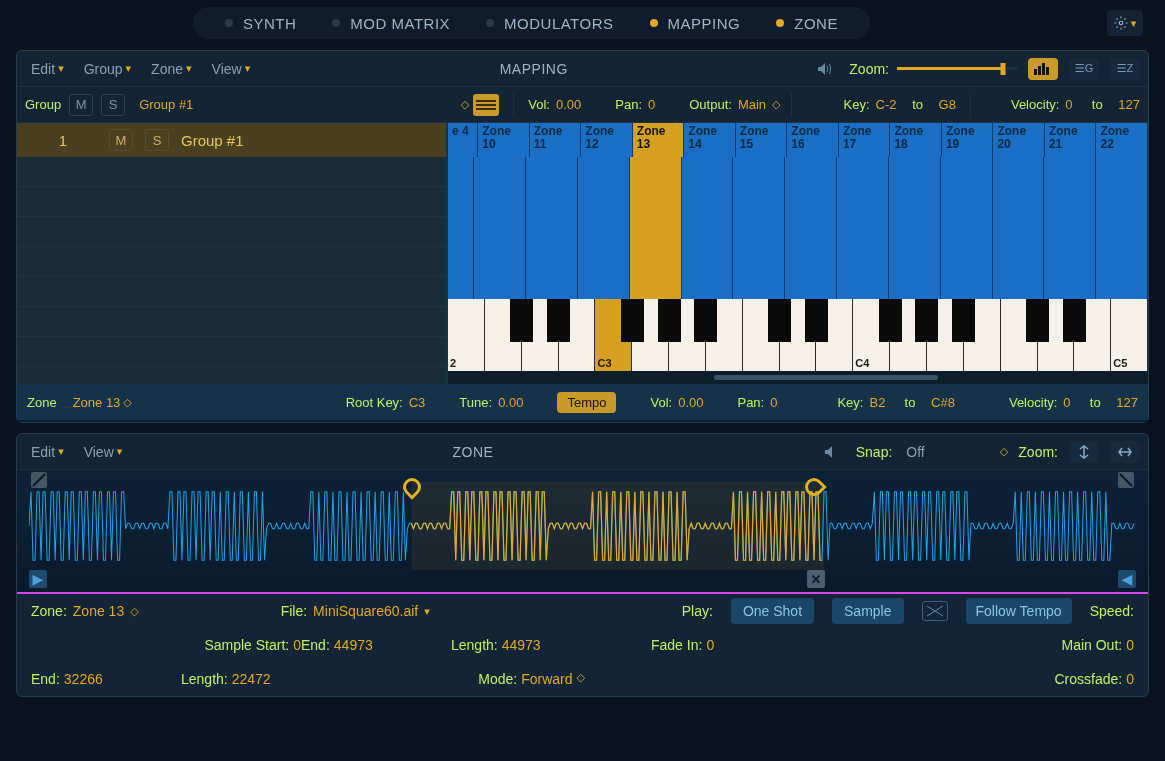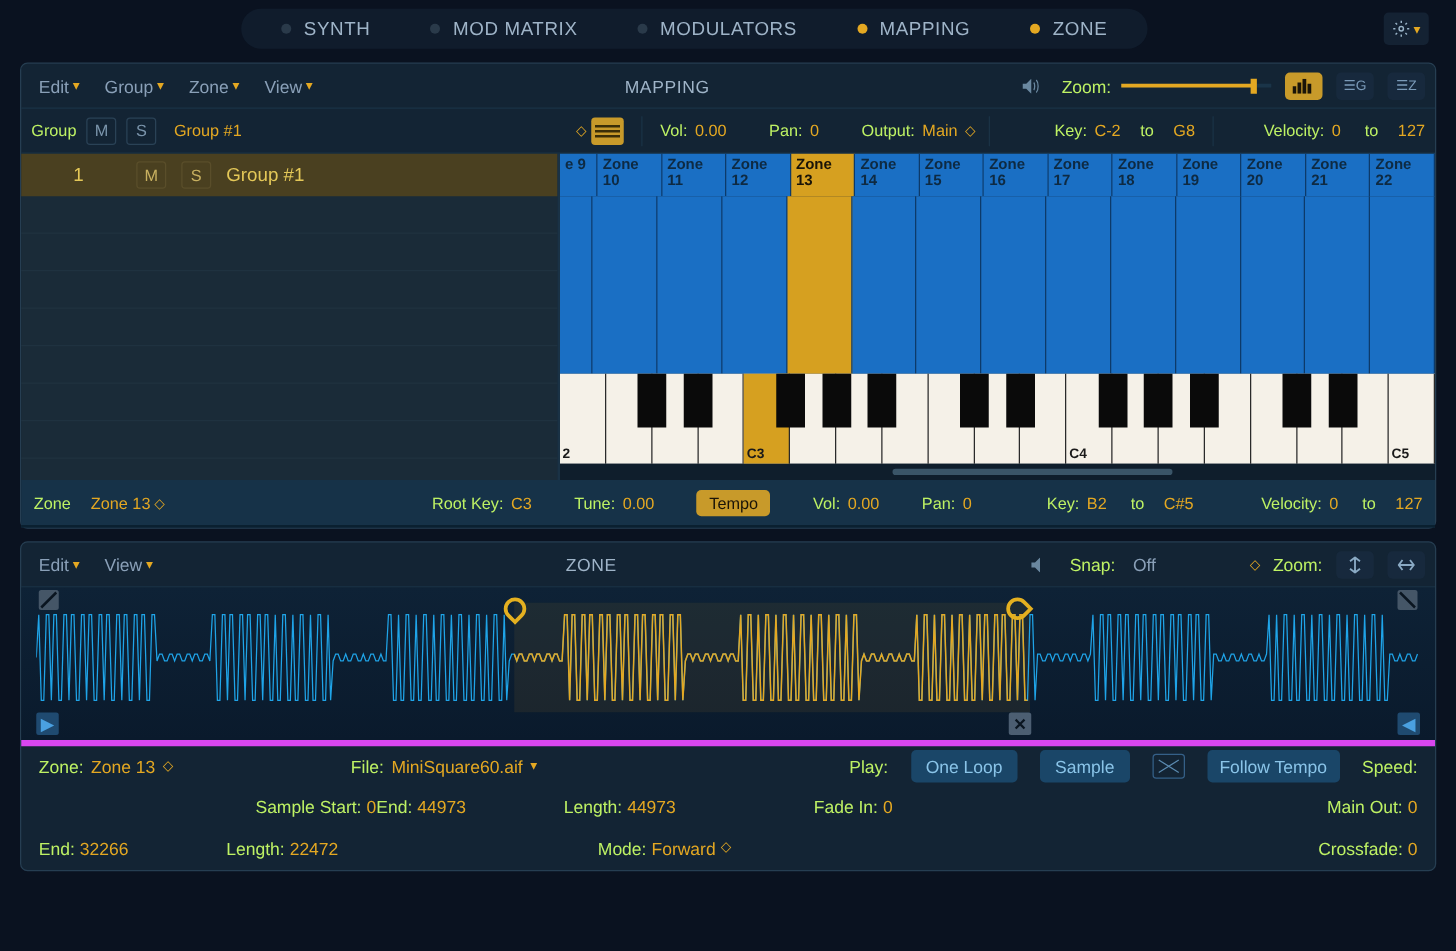--- a/index.html
+++ b/index.html
@@ -1,18 +1,18 @@
 <!DOCTYPE html>
 <html><head>
 <meta charset="utf-8">
 <style>
 * { margin: 0; padding: 0; box-sizing: border-box; font-family: -apple-system, "Helvetica Neue", Arial, sans-serif; }
 body { background: #0a1220; color: #8aa0b8; width: 1165px; height: 761px; overflow: hidden; font-size: 13px; }
 .topbar { height: 46px; display: flex; align-items: center; padding: 0 8px; }
-.toptabs { display: flex; gap: 12px; margin-left: 185px; background: rgba(30,50,70,.35); border-radius: 20px; height: 32px; align-items: center; padding: 0 14px; }
+.toptabs { display: flex; gap: 0; margin-left: 185px; background: rgba(30,50,70,.35); border-radius: 20px; height: 32px; align-items: center; padding: 0 14px; }
 .toptab { display: flex; align-items: center; gap: 10px; padding: 0 18px; font-size: 15px; letter-spacing: .5px; color: #9fb4c8; cursor: pointer; }
 .toptab .dot { width: 8px; height: 8px; border-radius: 50%; background: #2a3a4a; }
 .toptab.on .dot { background: #e4a822; }
 .gearbtn { position: absolute; right: 22px; top: 10px; width: 36px; height: 26px; background: rgba(30,50,70,.5); border-radius: 4px; display: flex; align-items: center; justify-content: center; gap: 3px; color: #e4a822; cursor: pointer; }
 
 .panel { margin: 4px 16px 0 16px; background: #132434; border: 1px solid #263e52; border-radius: 6px; }
 .rowbar { display: flex; align-items: center; height: 36px; padding: 0 8px; gap: 8px; border-bottom: 1px solid #1a3245; font-size: 14px; }
 .dd { display: flex; align-items: center; gap: 3px; padding: 3px 6px; border-radius: 4px; cursor: pointer; }
 .chev { color: #e4a822; font-size: 11px; }
 .lab { color: #bef264; }
@@ -61,21 +61,21 @@
 
 .panel2 { margin: 10px 16px 0 16px; background:#132434; border:1px solid #263e52; border-radius:6px; }
 .waverow { height: 122px; position:relative; background:linear-gradient(#0e2236,#0a1a2c); overflow:hidden; }
 .wave { position:absolute; inset:12px 12px 22px 12px; }
 .loopflag { position:absolute; top:-4px; width:18px; height:18px; border:3px solid #e4b020; border-radius:50% 50% 50% 0; transform: rotate(-45deg); }
 .loopflag.end { transform: rotate(-45deg) scaleX(-1); }
 .arrbtn { position:absolute; width:18px; height:18px; background:#1f4a70; color:#4aa0e0; display:flex; align-items:center; justify-content:center; font-size:14px; cursor:pointer; border-radius:2px; }
 .trimbtn { position:absolute; width:16px; height:16px; background:rgba(200,210,220,.3); top:2px; border-radius:2px; cursor:pointer; }
 .closebtn { position:absolute; width:18px; height:18px; background:rgba(120,140,160,.6); color:#0a1520; display:flex; align-items:center; justify-content:center; font-weight:bold; border-radius:2px; cursor:pointer; }
 
-.zonedeet { display:flex; align-items:center; height:36px; padding:0 14px; gap:18px; border-top:5px solid #d946ef; font-size:14px; }
+.zonedeet { display:flex; align-items:center; height:36px; padding:0 14px; gap:18px; border-top:2px solid #d946ef; font-size:14px; }
 .playbtn { background:#1a4668; color:#8ac4e8; padding:5px 12px; border-radius:4px; cursor:pointer; }
 .ftbtn { background:#1a4668; color:#8ac4e8; padding:5px 10px; border-radius:4px; cursor:pointer; }
 .xficon { width:26px; height:20px; border:1px solid #356088; border-radius:3px; display:flex; align-items:center; justify-content:center; color:#5a8ab0; }
 
 .paramrow { display:flex; align-items:center; height:34px; padding:0 14px; font-size:14px; color:#7a94ab; }
 .pcell { display:flex; gap:4px; }
 svg.waveplot { width:100%; height:100%; }
 </style>
 </head>
 <body>
@@ -208,21 +208,21 @@
       <div class="grouprowline"></div>
         <div class="grouprowline"></div>
         <div class="grouprowline"></div>
       <div class="grouprowline"></div>
         <div class="grouprowline"></div>
         <div class="grouprowline"></div>
         <div class="grouprowline"></div>
     </div>
     <div class="zonegrid">
       <div class="zoneheads" id="zheads">
-          <div class="zonecell first">e 9</div>
+          <div class="zonecell first">e 4</div>
           <div class="zonecell">Zone<br>10</div>
           <div class="zonecell">Zone<br>11</div>
           <div class="zonecell">Zone<br>12</div>
           <div class="zonecell sel">Zone<br>13</div>
           <div class="zonecell">Zone<br>14</div>
           <div class="zonecell">Zone<br>15</div>
           <div class="zonecell">Zone<br>16</div>
           <div class="zonecell">Zone<br>17</div>
           <div class="zonecell">Zone<br>18</div>
           <div class="zonecell">Zone<br>19</div>
@@ -311,21 +311,21 @@
     <div class="seg">
         <span class="lab">Vol:</span> 
         <span class="val">0.00</span>
       </div>
     <div style="width:14px"></div>
     <div class="seg">
         <span class="lab">Pan:</span> 
         <span class="val">0</span>
       </div>
     <div style="width:40px"></div>
-    <div class="seg"><span class="lab">Key:</span> <span class="val">B2</span> &nbsp;&nbsp;<span class="lab">to</span>&nbsp; <span class="val">C#5</span></div>
+    <div class="seg"><span class="lab">Key:</span> <span class="val">B2</span> &nbsp;&nbsp;<span class="lab">to</span>&nbsp; <span class="val">C#8</span></div>
     <div style="width:34px"></div>
     <div class="seg"><span class="lab">Velocity:</span> <span class="val">0</span> &nbsp;&nbsp;<span class="lab">to</span>&nbsp; <span class="val">127</span></div>
   </div>
 </div>
 
 <div class="panel2">
   <div class="rowbar">
     <div class="dd">
         <span>Edit</span> 
         <span class="chev">▾</span>
@@ -387,21 +387,21 @@
         <span class="upd">◇</span>
       </div>
     <div style="width:110px"></div>
     <div class="seg">
         <span class="lab">File:</span> 
         <span class="val">MiniSquare60.aif</span> 
         <span class="chev">▾</span>
       </div>
     <div class="spc"></div>
     <span class="lab">Play:</span>
-    <div class="playbtn">One Loop</div>
+    <div class="playbtn">One Shot</div>
     <div class="playbtn">Sample</div>
     <div class="xficon">
         <svg width="18" height="12" stroke="#5a8ab0" fill="none">
           <path d="M1 1l16 10M1 11L17 1"></path>
         </svg>
       </div>
     <div class="ftbtn">Follow Tempo</div>
     <span class="lab">Speed:</span>
   </div>
 

